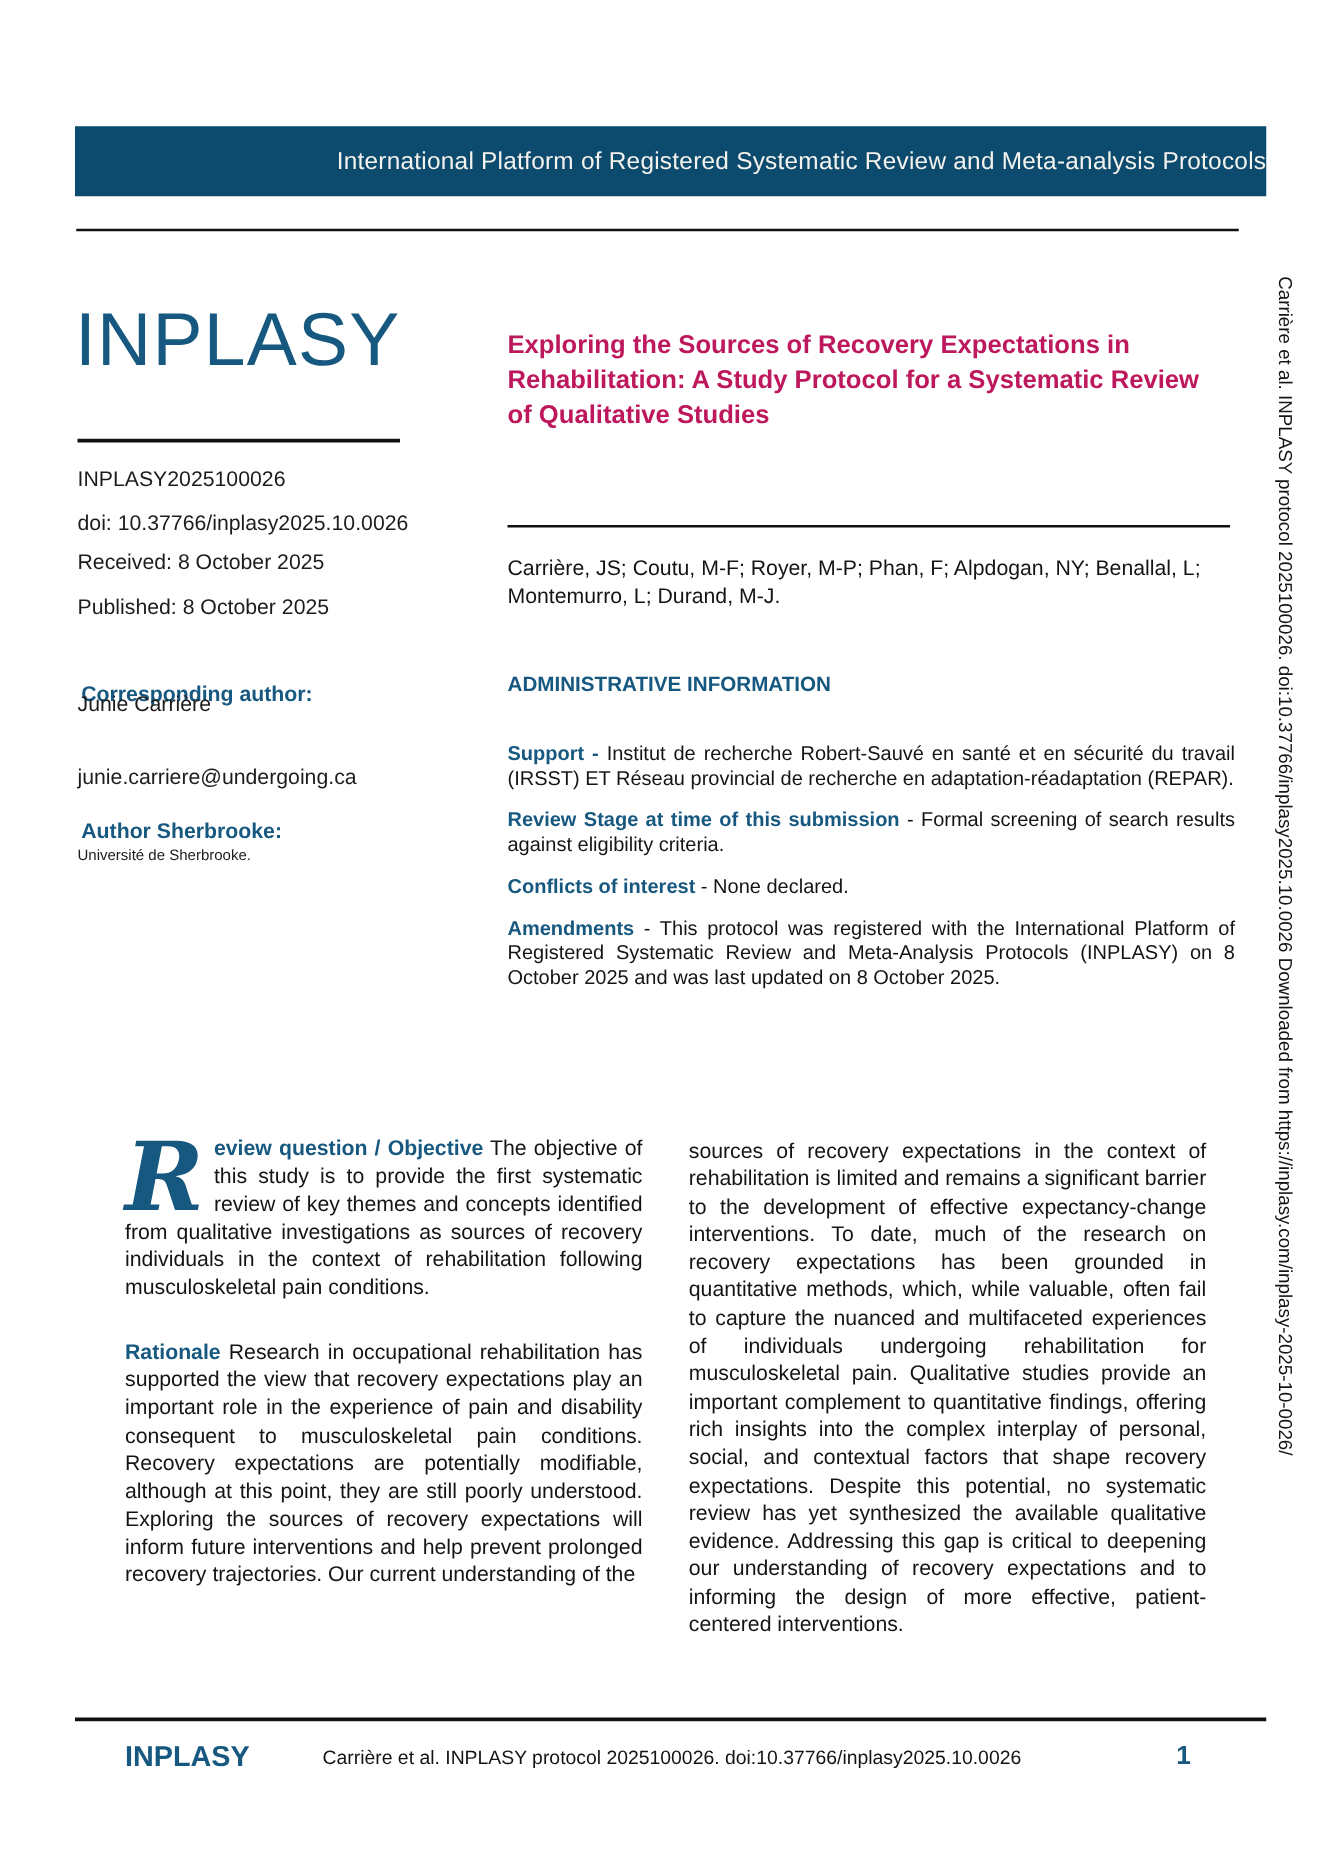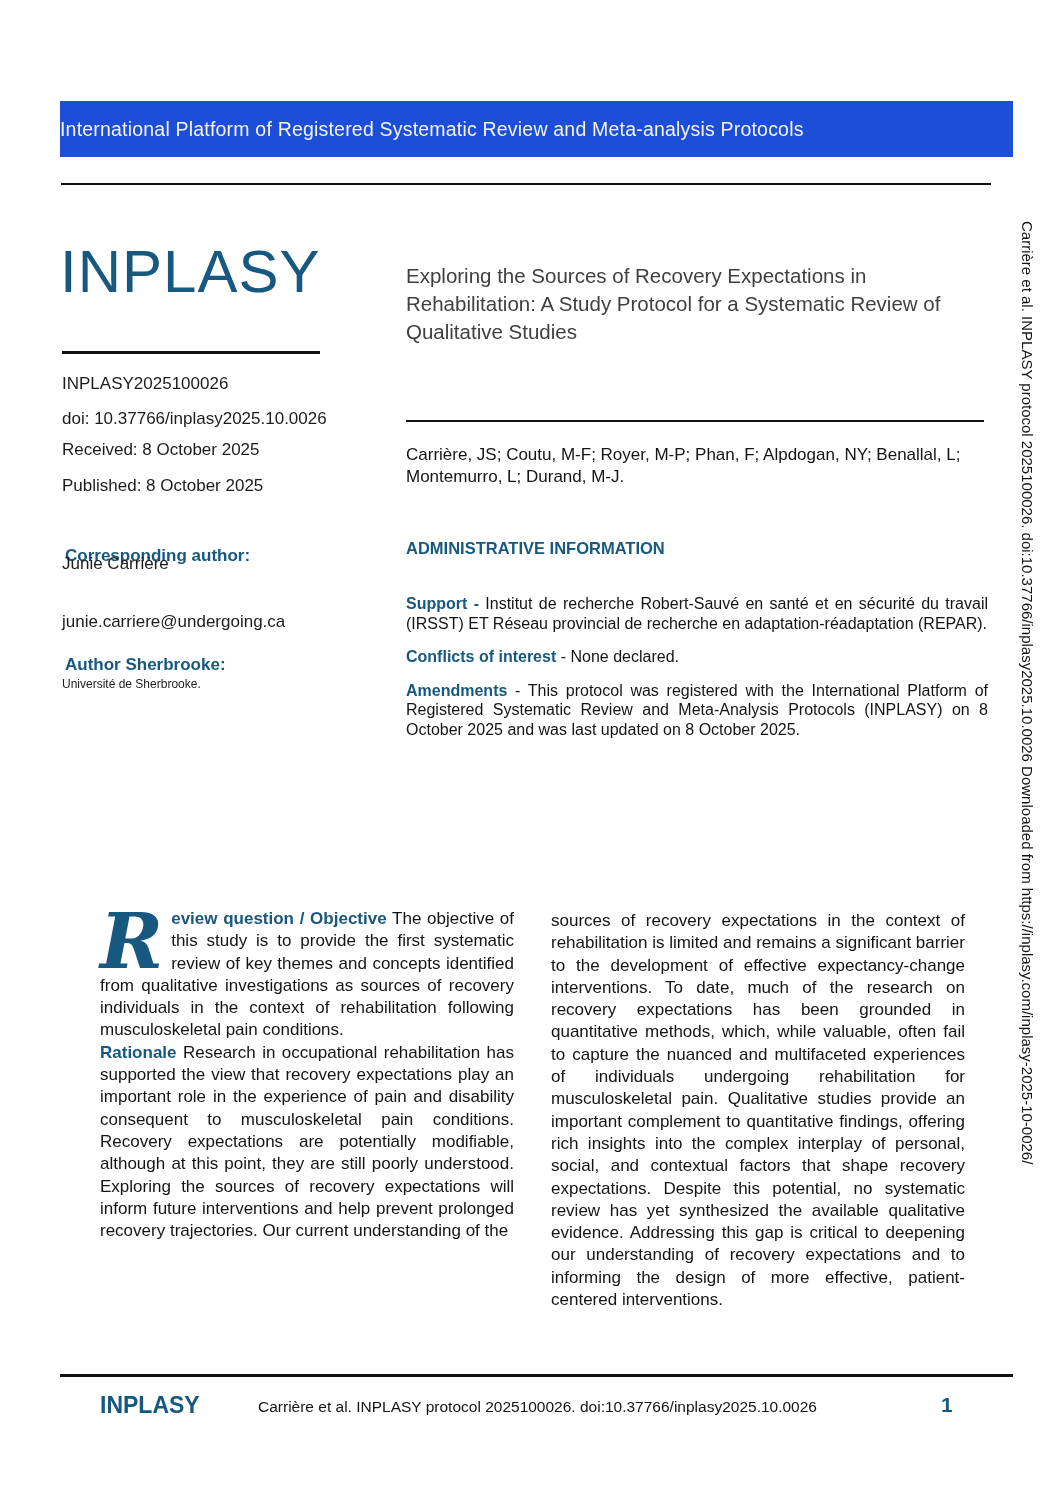--- a/index.html
+++ b/index.html
@@ -3,21 +3,21 @@
 <meta charset="utf-8">
 <style>
   * { margin:0; padding:0; box-sizing:border-box; }
   html,body { background:#ffffff; }
   body {
     width:1058px; height:1497px; position:relative; overflow:hidden;
     font-family:"Liberation Sans", sans-serif; color:#1c1c1c;
   }
   .banner {
     position:absolute; left:60px; top:101px; width:953px; height:56px;
-    background:#1d4ed8; display:flex; align-items:center; justify-content:flex-start;
+    background:#0c4a6e; display:flex; align-items:center; justify-content:flex-end;
   }
   .banner-title { color:#f4f3ee; font-size:19.5px; letter-spacing:0.2px; }
   .rule { position:absolute; background:#111; }
   .rule-top { left:61px; top:183px; width:930px; height:2px; }
   .logo-rule { left:62px; top:351px; width:258px; height:3px; }
   .title-rule { left:406px; top:420px; width:578px; height:2px; }
   .footer-rule { left:60px; top:1374px; width:953px; height:3px; }
 
   .logo {
     position:absolute; left:60px; top:237px;
@@ -31,21 +31,21 @@
 
   .blue-bold { color:#16587f; font-weight:bold; }
   .corr-label { position:absolute; left:65px; top:546px; font-size:17px; }
   .corr-name { position:absolute; left:62px; top:554px; font-size:17px; }
   .corr-email { position:absolute; left:62px; top:612px; font-size:17px; }
   .affil-label { position:absolute; left:65px; top:655px; font-size:17px; }
   .affil-value { position:absolute; left:62px; top:677px; font-size:12px; }
 
   .article-title {
     position:absolute; left:406px; top:262px; width:570px;
-    font-size:20.5px; line-height:28px; font-weight:normal; color:#404040;
+    font-size:20.5px; line-height:28px; font-weight:bold; color:#be185d;
   }
   .authors {
     position:absolute; left:406px; top:444px; width:582px;
     font-size:17px; line-height:22px; color:#141414;
   }
 
   .admin { position:absolute; left:406px; top:539px; width:582px; }
   .admin-heading { font-size:16.5px; margin-bottom:36px; }
   .admin p {
     font-size:16px; line-height:19.5px; text-align:justify;
@@ -53,21 +53,21 @@
   }
   .admin p .label { color:#16587f; font-weight:bold; }
 
   .bodycol { position:absolute; width:414px; }
   .col-left { left:100px; top:908px; }
   .col-right { left:551px; top:910px; }
   .intro-heading { font-size:17px; margin-bottom:27px; }
   .body-para {
     font-size:17px; line-height:22.3px; text-align:justify; color:#141414;
   }
-  .para-gap { }
+  .para-gap { margin-top:29px; }
   .body-para .label { color:#16587f; font-weight:bold; }
   .dropcap {
     float:left; font-family:"DejaVu Serif", serif; font-style:italic;
     font-size:76px; line-height:56px; color:#16587f;
     margin:6px 8px 0 0; font-weight:bold;
   }
 
   .footer-logo { position:absolute; left:100px; top:1392px; font-size:23px; }
   .footer-citation { position:absolute; left:258px; top:1398px; font-size:15.5px; color:#141414; }
   .footer-page { position:absolute; left:941px; top:1393px; font-size:21px; }
@@ -98,20 +98,21 @@
 <div class="affil-label blue-bold">Author Sherbrooke:</div>
 <div class="affil-value">Université de Sherbrooke.</div>
 
 <h1 class="article-title">Exploring the Sources of Recovery Expectations in Rehabilitation: A Study Protocol for a Systematic Review of Qualitative Studies</h1>
 <div class="rule title-rule"></div>
 <div class="authors">Carrière, JS; Coutu, M-F; Royer, M-P; Phan, F; Alpdogan, NY; Benallal, L; Montemurro, L; Durand, M-J.</div>
 
 <div class="admin">
   <h2 class="admin-heading blue-bold">ADMINISTRATIVE INFORMATION</h2>
   <p><span class="label">Support - </span><span> Institut de recherche Robert-Sauvé en santé et en sécurité du travail (IRSST) ET Réseau provincial de recherche en adaptation-réadaptation (REPAR).</span></p>
+  <p><span class="label">Review Stage at time of this submission</span><span> - Formal screening of search results against eligibility criteria.</span></p>
   <p><span class="label">Conflicts of interest</span><span> - None declared.</span></p>
   <p><span class="label">Amendments</span><span> - This protocol was registered with the International Platform of Registered Systematic Review and Meta-Analysis Protocols (INPLASY) on 8 October 2025 and was last updated on 8 October 2025.</span></p>
 </div>
 
 <div class="bodycol col-left">
   <p class="body-para"><span class="dropcap">R</span><span class="label">eview question / Objective</span><span> The objective of this study is to provide the first systematic review of key themes and concepts identified from qualitative investigations as sources of recovery individuals in the context of rehabilitation following musculoskeletal pain conditions.</span></p>
   <p class="body-para para-gap"><span class="label">Rationale</span><span> Research in occupational rehabilitation has supported the view that recovery expectations play an important role in the experience of pain and disability consequent to musculoskeletal pain conditions. Recovery expectations are potentially modifiable, although at this point, they are still poorly understood. Exploring the sources of recovery expectations will inform future interventions and help prevent prolonged recovery trajectories. Our current understanding of the</span></p>
 </div>
 
 <div class="bodycol col-right">

